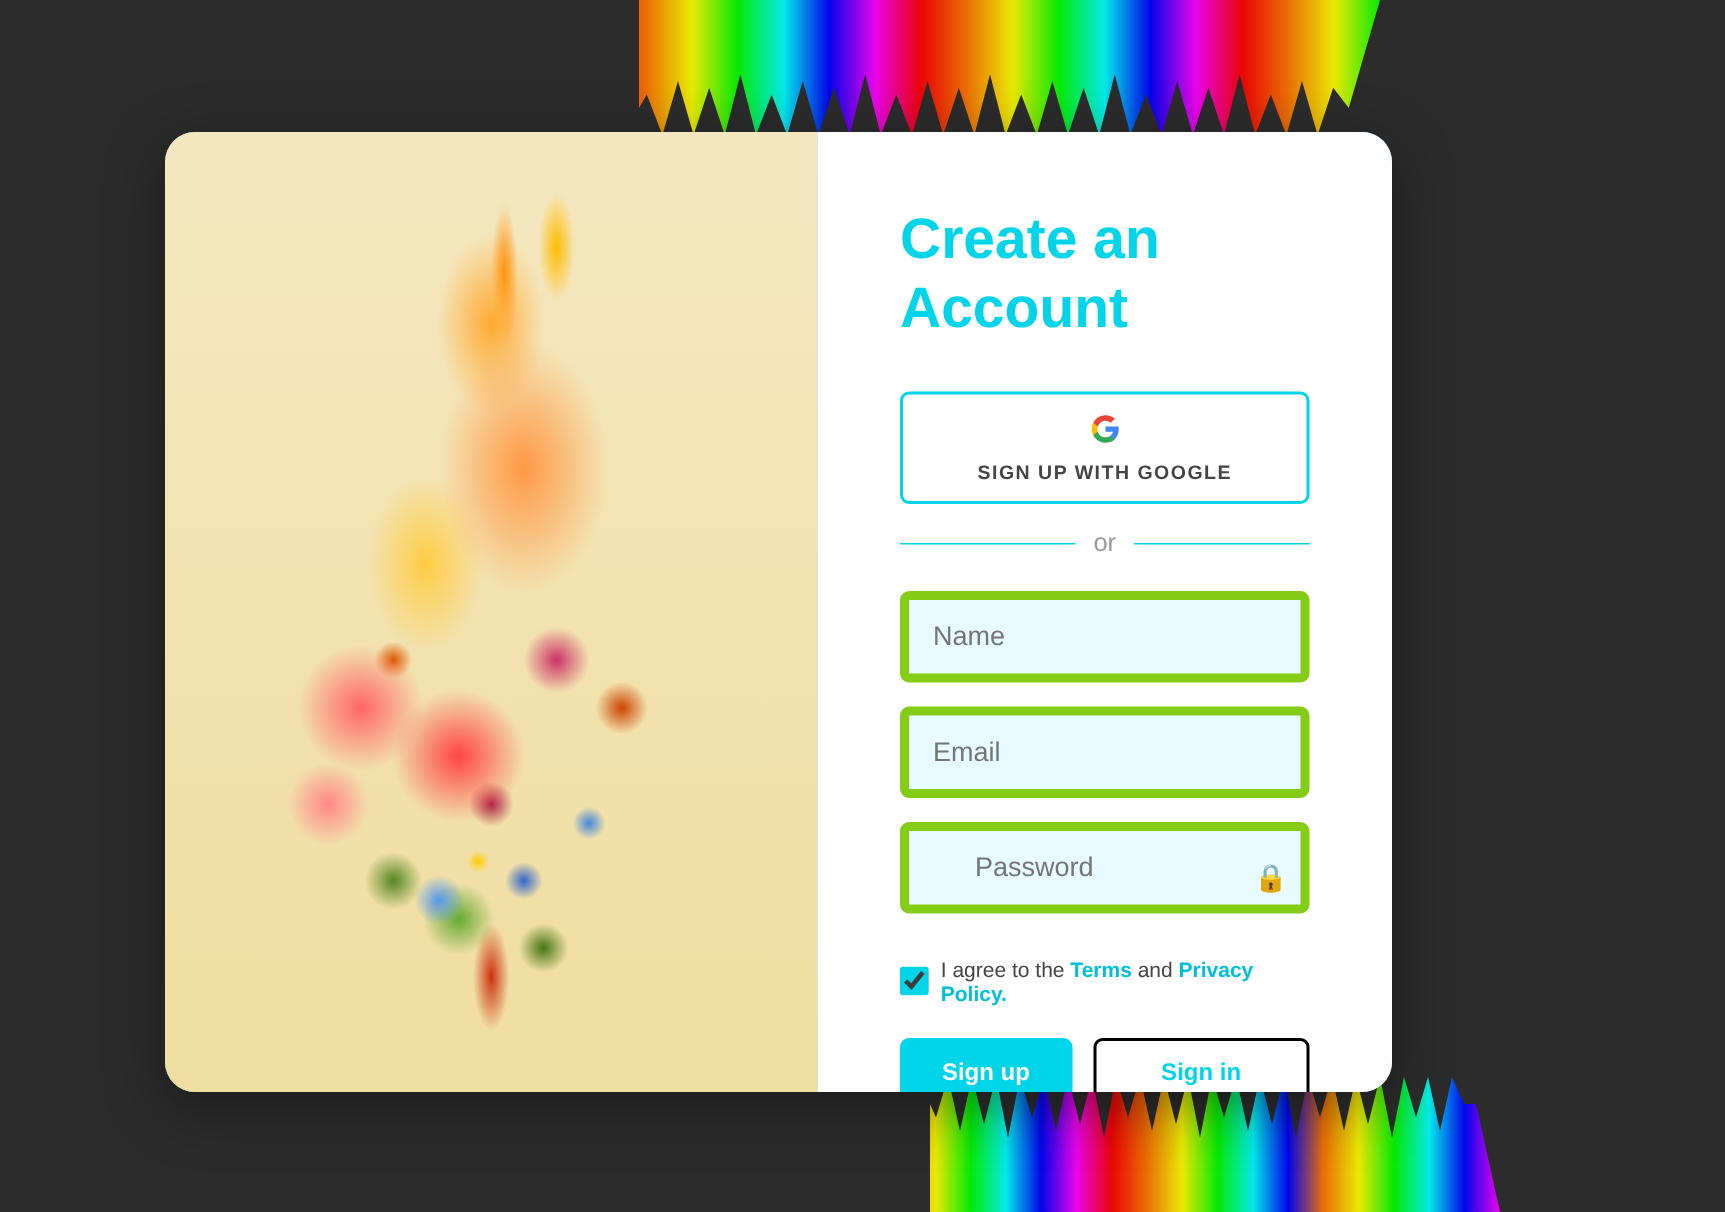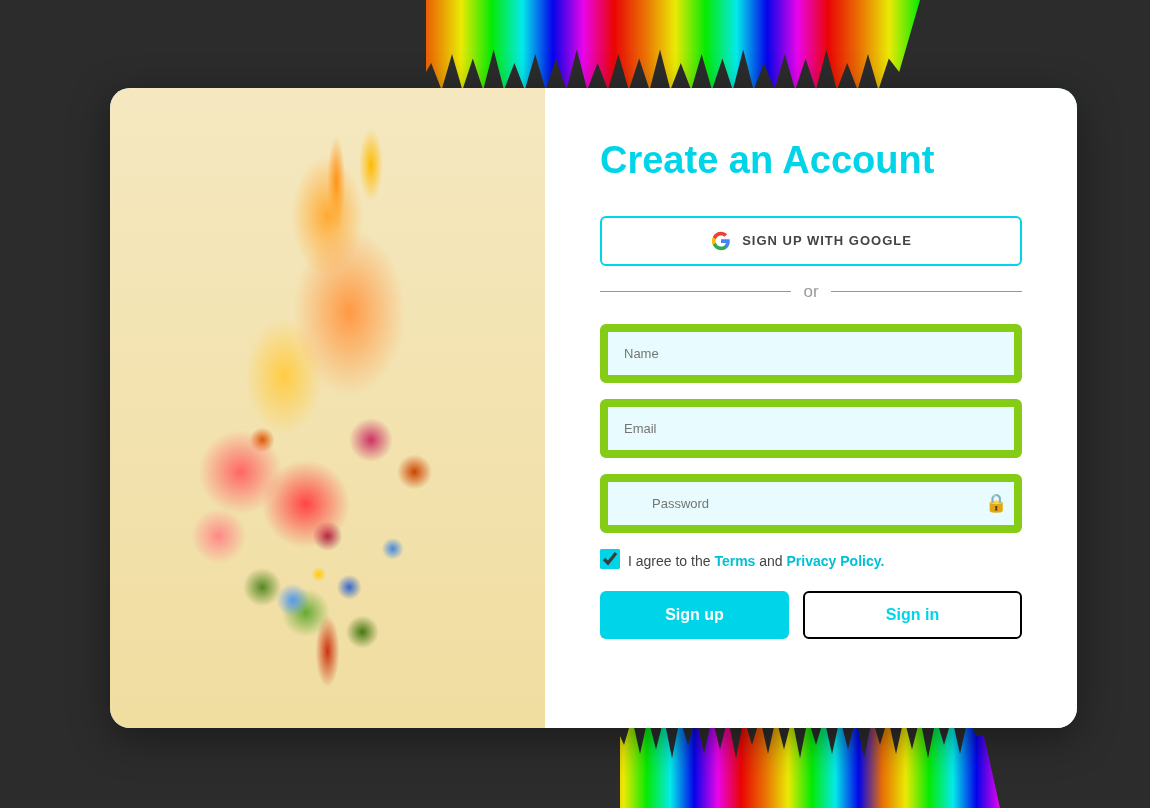--- a/index.html
+++ b/index.html
@@ -72,21 +72,21 @@
         100% 100%
       );
       opacity: 0.9;
     }
 
     
     .card {
       position: absolute;
       top: 88px;
       left: 110px;
-      width: 967px;
+      width: 818px;
       height: 640px;
       background: #7dd3fc;
       border-radius: 20px;
       overflow: hidden;
       display: flex;
       box-shadow: 0 10px 40px rgba(0,0,0,0.4);
     }
 
     
     .card-left {
@@ -152,20 +152,21 @@
       padding: 12px 20px;
       border: 2px solid #00d4e8;
       border-radius: 6px;
       background: white;
       cursor: pointer;
       font-size: 13px;
       font-weight: 700;
       letter-spacing: 1px;
       color: #444;
       margin-bottom: 16px;
+      flex-direction: column;
     }
 
     .google-icon {
       width: 22px;
       height: 22px;
       display: flex;
       align-items: center;
       justify-content: center;
       font-size: 18px;
       font-weight: bold;
@@ -184,54 +185,54 @@
     .or-line {
       flex: 1;
       height: 1px;
       background: #00d4e8;
     }
 
     
     .input-field {
       width: 100%;
       padding: 14px 16px;
-      border: 8px solid #84cc16;
+      border: 6px solid #84cc16;
       border-radius: 6px;
       background: #e8fbfe;
-      font-size: 13px;
+      font-size: 18px;
       color: #555;
       margin-bottom: 16px;
       outline: none;
     }
 
     .password-wrapper {
       position: relative;
       margin-bottom: 16px;
     }
 
     .password-wrapper .input-field {
-      margin-bottom: 0;
+      margin-bottom: 13px;
       padding-right: 46px;
       padding-left: 44px;
     }
 
     .lock-icon {
       position: absolute;
       right: 14px;
       top: 50%;
       transform: translateY(-50%);
       font-size: 18px;
       color: #333;
       pointer-events: none;
     }
 
     
     .checkbox-row {
       display: flex;
-      align-items: flex-end;
+      align-items: center;
       gap: 8px;
       margin-bottom: 22px;
       font-size: 14px;
       color: #444;
     }
 
     .checkbox-row input[type="checkbox"] {
       width: 20px;
       height: 20px;
       accent-color: #00d4e8;

